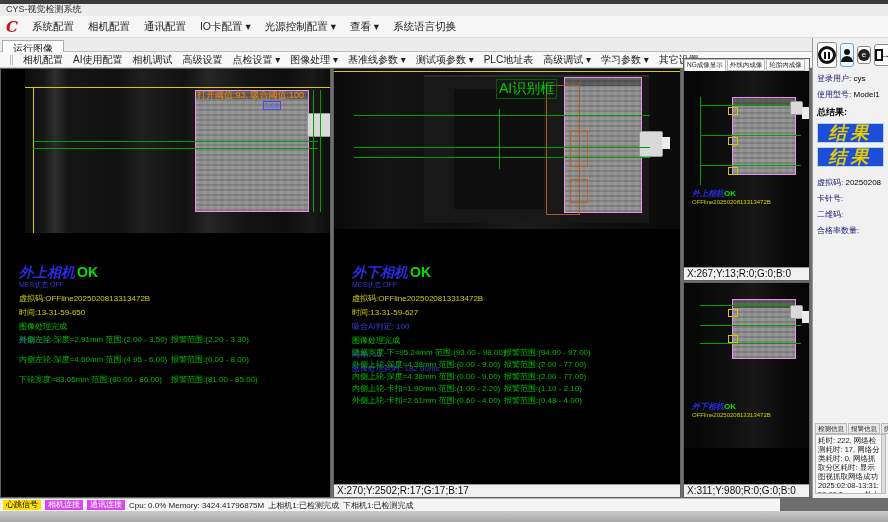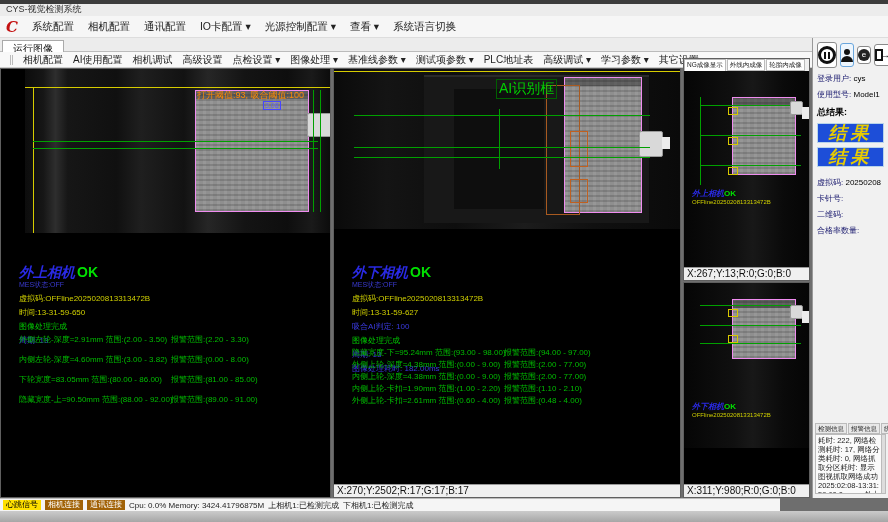--- a/index.html
+++ b/index.html
@@ -103,21 +103,21 @@
   .log-tab { font-size:6.5px; background:#e8e8e8; border:1px solid #bbb; padding:0 2px; line-height:9px; color:#222; white-space:nowrap; }
   .log-body { background:#fafafa; border:1px solid #bbb; height:60px; font-size:7.5px; line-height:9px;
               color:#222; padding:1px 5px 1px 2px; overflow:hidden; word-break:break-all; position:relative; }
   .log-scroll { position:absolute; right:0; top:0; bottom:0; width:4px; background:#ddd; border-left:1px solid #bbb; }
 
   
   .statusbar { left:0; top:498px; width:780px; height:13px; background:#f5f5f5; border-top:1px solid #bbb;
                display:flex; align-items:center; gap:4px; padding-left:3px; font-size:8px; color:#222; }
   .badge { padding:0 3px; line-height:10px; font-size:8px; }
   .badge0 { background:#ffe000; color:#000; }
-  .badge1,.badge2 { background:#a16207; color:#fff; }
+  .badge1,.badge2 { background:#d946ef; color:#fff; }
   .bottomstrip { left:0; top:511px; width:888px; height:11px; background:linear-gradient(#cbcbcb,#a6a6a6); }
 </style>
 </head>
 <body>
 
 <div class="abs titlebar">CYS-视觉检测系统</div>
 
 <div class="abs menubar">
   <span class="logo">C</span>
   <span class="menu-item">系统配置</span>
@@ -168,23 +168,22 @@
       <span>外上相机</span><span class="ok">OK</span>
     </div>
     <div class="mes">MES状态:OFF</div>
     <div class="yline">虚拟码:OFFline2025020813313472B</div>
     <div class="yline">时间:13-31-59-650</div>
     <div class="gline">图像处理完成</div>
     <div class="bline">周期: 13</div>
   </div>
   <div class="meas rows20" style="top:265px;">
     <div class="meas-row"><span>外侧左轮-深度=2.91mm 范围:(2.00 - 3.50)</span><span class="alarm">报警范围:(2.20 - 3.30)</span></div>
-    <div class="meas-row"><span>内侧左轮-深度=4.60mm 范围:(3.00 - 3.82)</span><span class="alarm">报警范围:(0.00 - 8.00)</span></div>
+    <div class="meas-row"><span>内侧左轮-深度=4.60mm 范围:(4.95 - 6.00)</span><span class="alarm">报警范围:(0.00 - 8.00)</span></div>
     <div class="meas-row"><span>下轮宽度=83.05mm 范围:(80.00 - 86.00)</span><span class="alarm">报警范围:(81.00 - 85.00)</span></div>
-    <div class="meas-row"><span>隐藏宽度-上=90.50mm 范围:(88.00 - 92.00)</span><span class="alarm">报警范围:(89.00 - 91.00)</span></div>
   </div>
 </div>
 
 <div class="abs view view-center">
   <div class="img cv-img">
     <div class="hline yellow" style="left:0;right:0;top:2px;"></div>
     <div class="machine-block" style="left:90px;top:6px;width:225px;height:148px;"></div>
     <div class="machine-inner" style="left:120px;top:20px;width:90px;height:120px;"></div>
     <div class="part" style="left:230px;top:8px;width:78px;height:136px;"></div>
     <div class="orange-rect" style="left:212px;top:16px;width:34px;height:130px;"></div>

